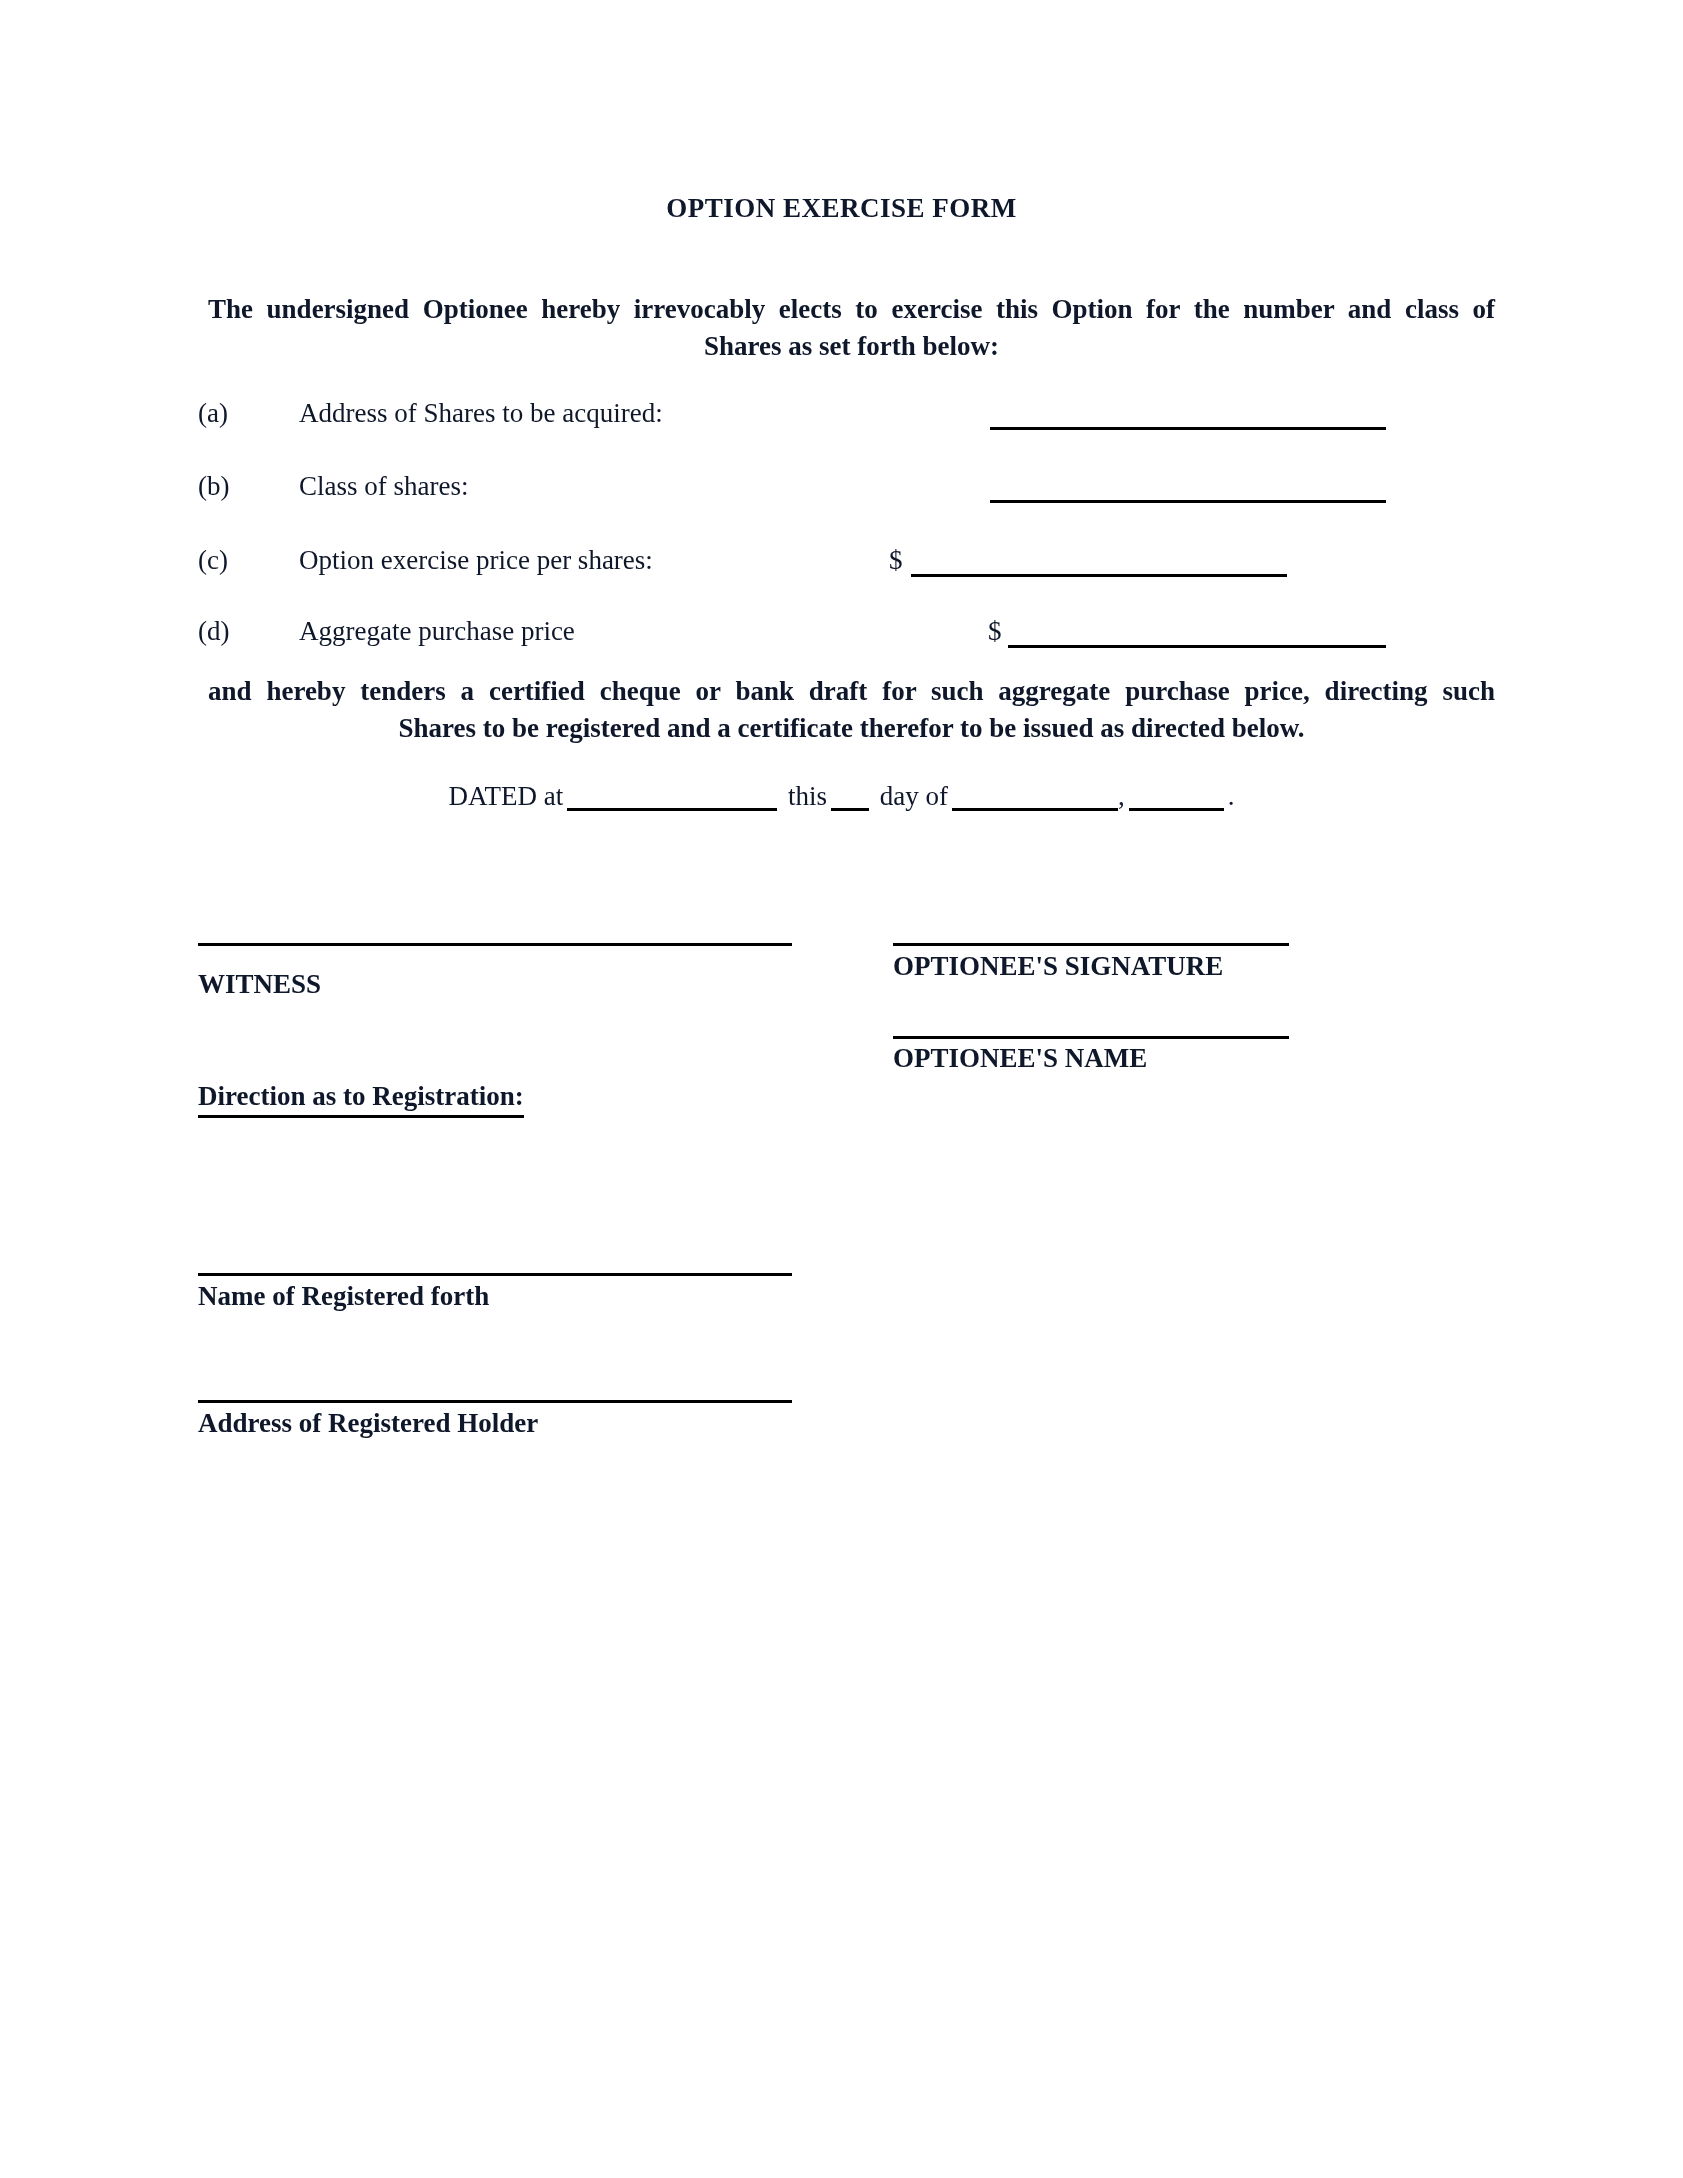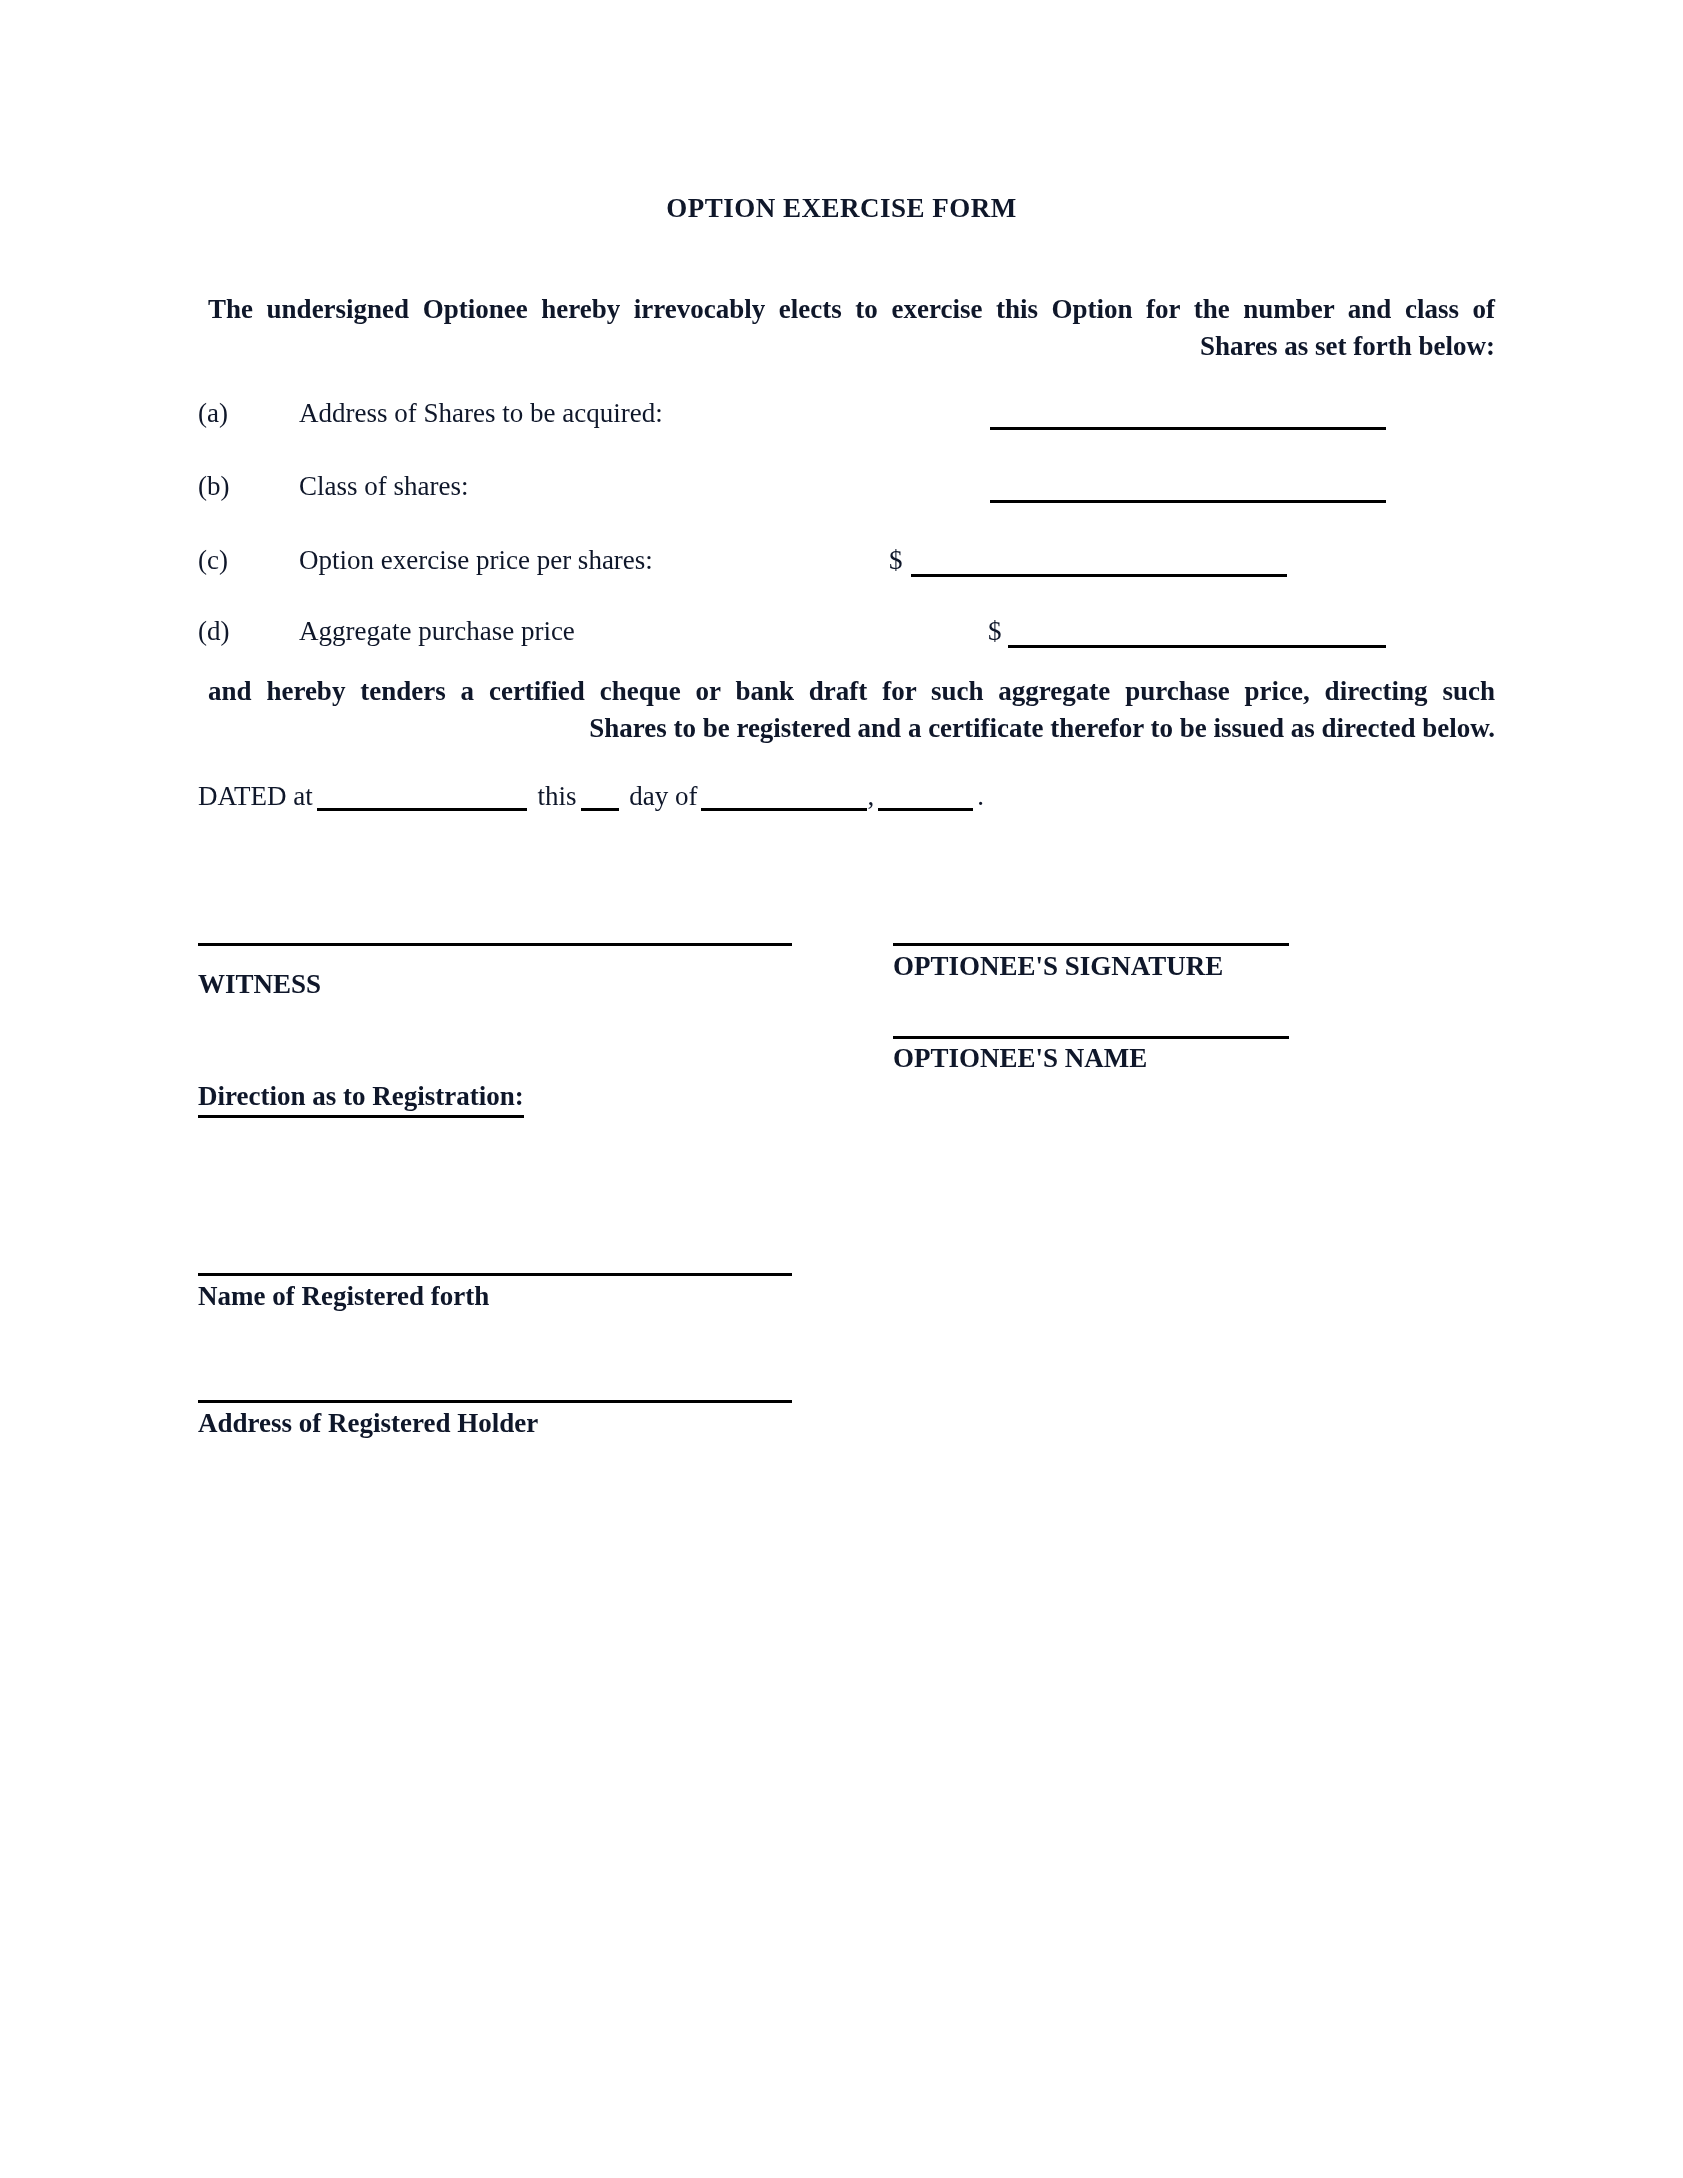--- a/index.html
+++ b/index.html
@@ -30,21 +30,21 @@
   .para {
     left: 208px; width: 1287px;
     line-height: 37px;
     font-weight: bold;
   }
   .para .jline {
     text-align: justify;
     text-align-last: justify;
     white-space: normal;
   }
-  .para .lline { text-align: right; }
+  .para .lline { text-align: center; }
 
   .intro  { top: 291px; }
   .tender { top: 673px; }
 
   .item-row {
     left: 198px; width: 1287px; height: 33px;
     line-height: 33px;
   }
   .item-row .marker { position: absolute; left: 0; top: 0; }
   .item-row .label  { position: absolute; left: 101px; top: 0; white-space: nowrap; }
@@ -61,20 +61,21 @@
   .row-b .field-line { left: 792px; width: 396px; }
   .row-c .currency   { left: 691px; }
   .row-c .field-line { left: 713px; width: 376px; }
   .row-d .currency   { left: 790px; }
   .row-d .field-line { left: 810px; width: 378px; }
 
   .dated-row {
     top: 780px; left: 198px; width: 1287px;
     line-height: 33px;
     white-space: nowrap;
+    text-align: center;
   }
   .blank {
     display: inline-block;
     border-bottom: 3px solid #000000;
     height: 26px;
     margin-bottom: -6px;
     margin-left: 4px;
     margin-right: 4px;
   }
   .blank-place { width: 210px; }

